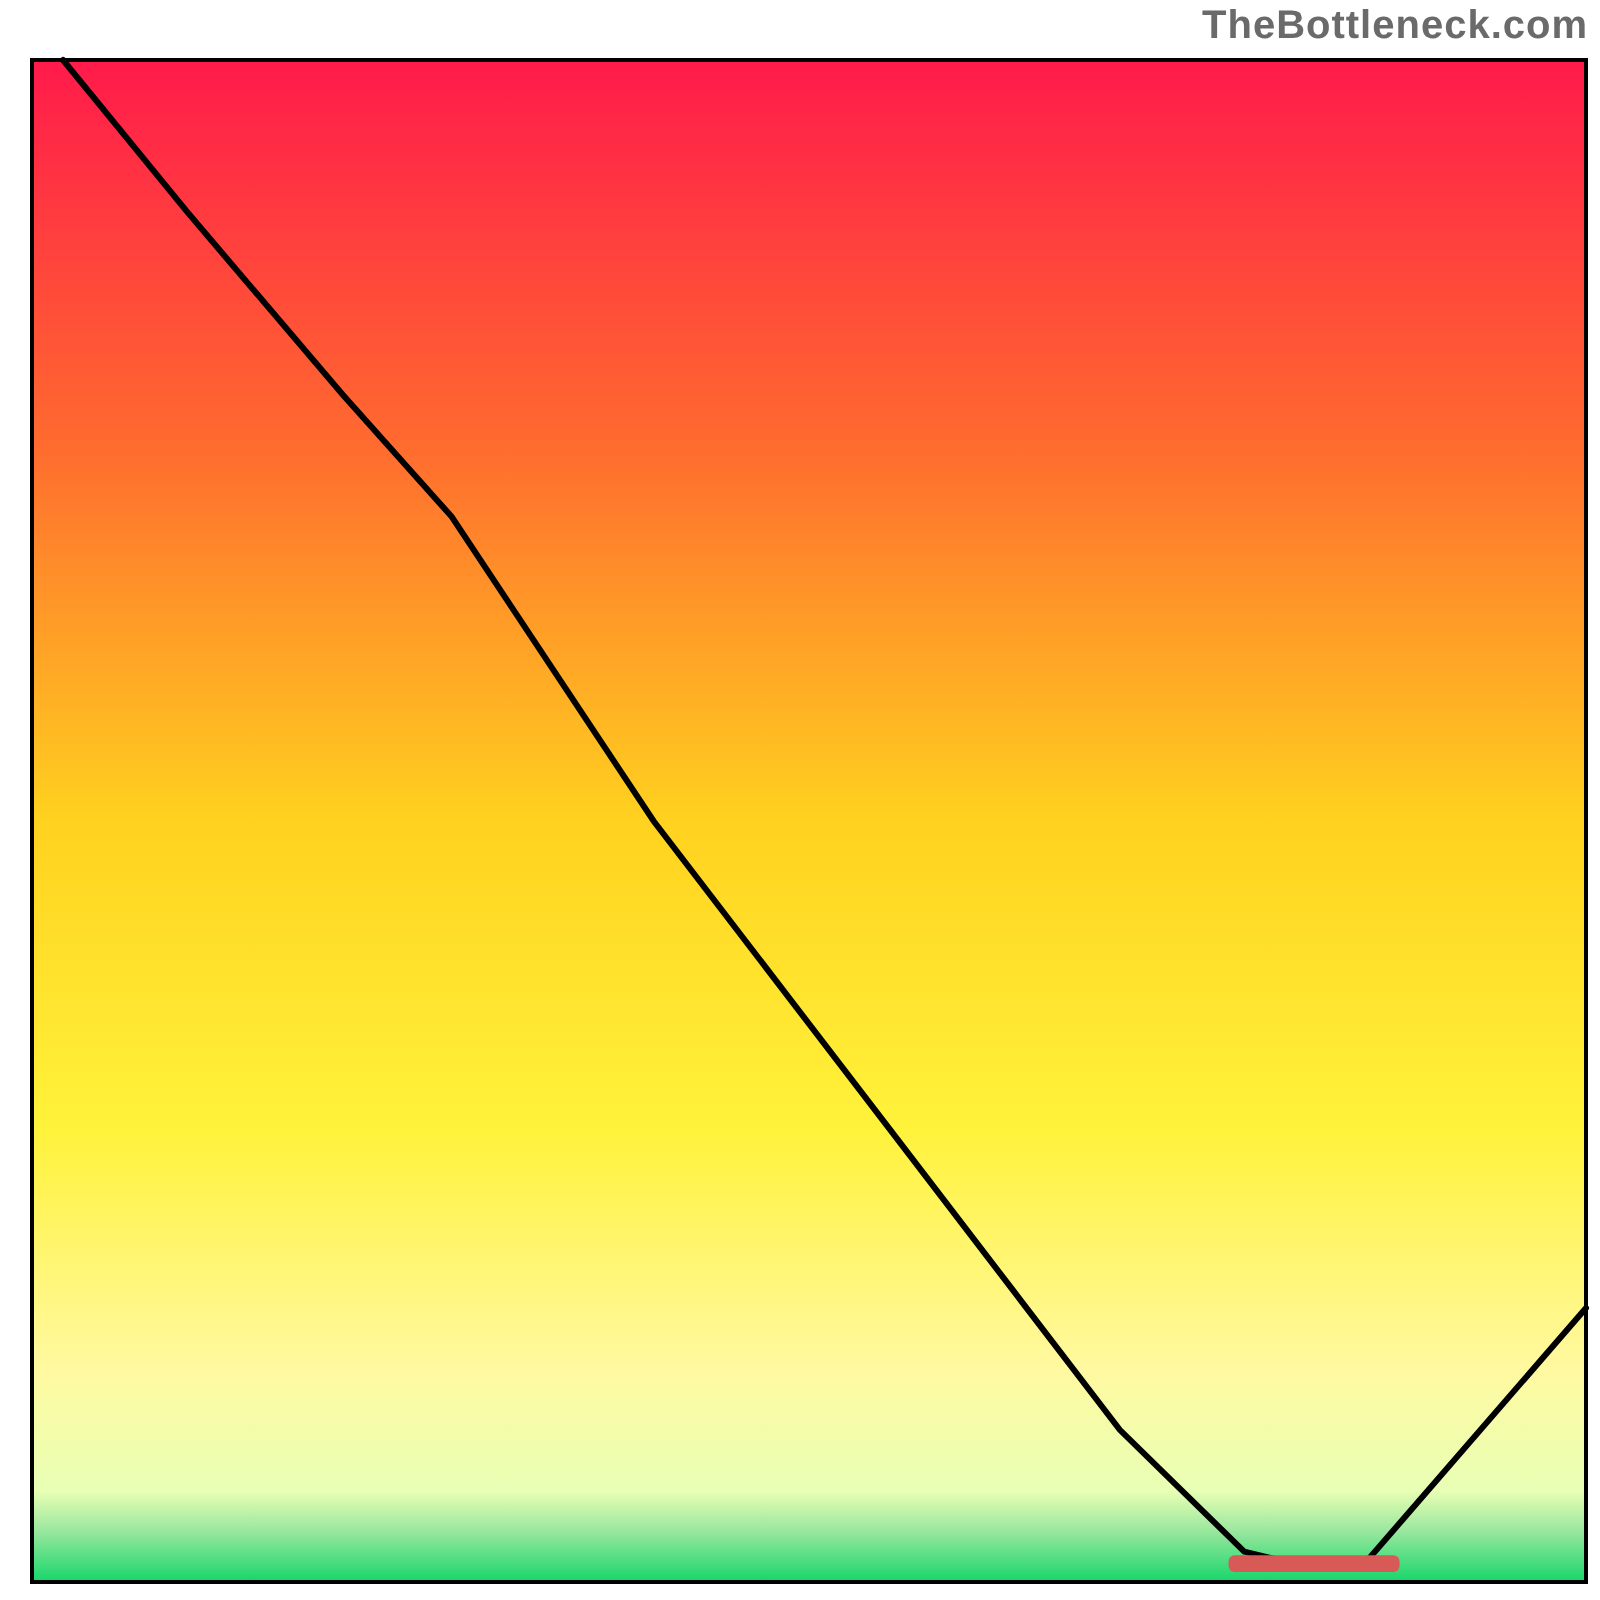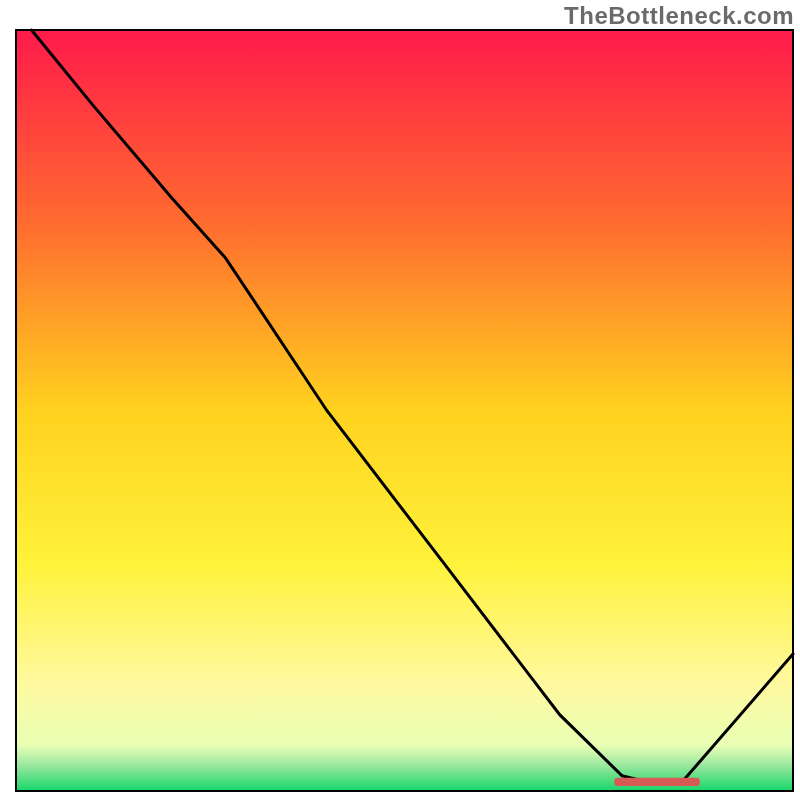--- a/index.html
+++ b/index.html
@@ -12,21 +12,21 @@
   }
   .container {
     position: relative;
     width: 800px;
     height: 800px;
   }
   .watermark {
     position: absolute;
     top: 2px;
     right: 6px;
-    font-size: 24px;
+    font-size: 20px;
     font-weight: bold;
     color: #6a6a6a;
     letter-spacing: 0.5px;
   }
   svg.chart {
     position: absolute;
     left: 0;
     top: 0;
   }
 </style>

